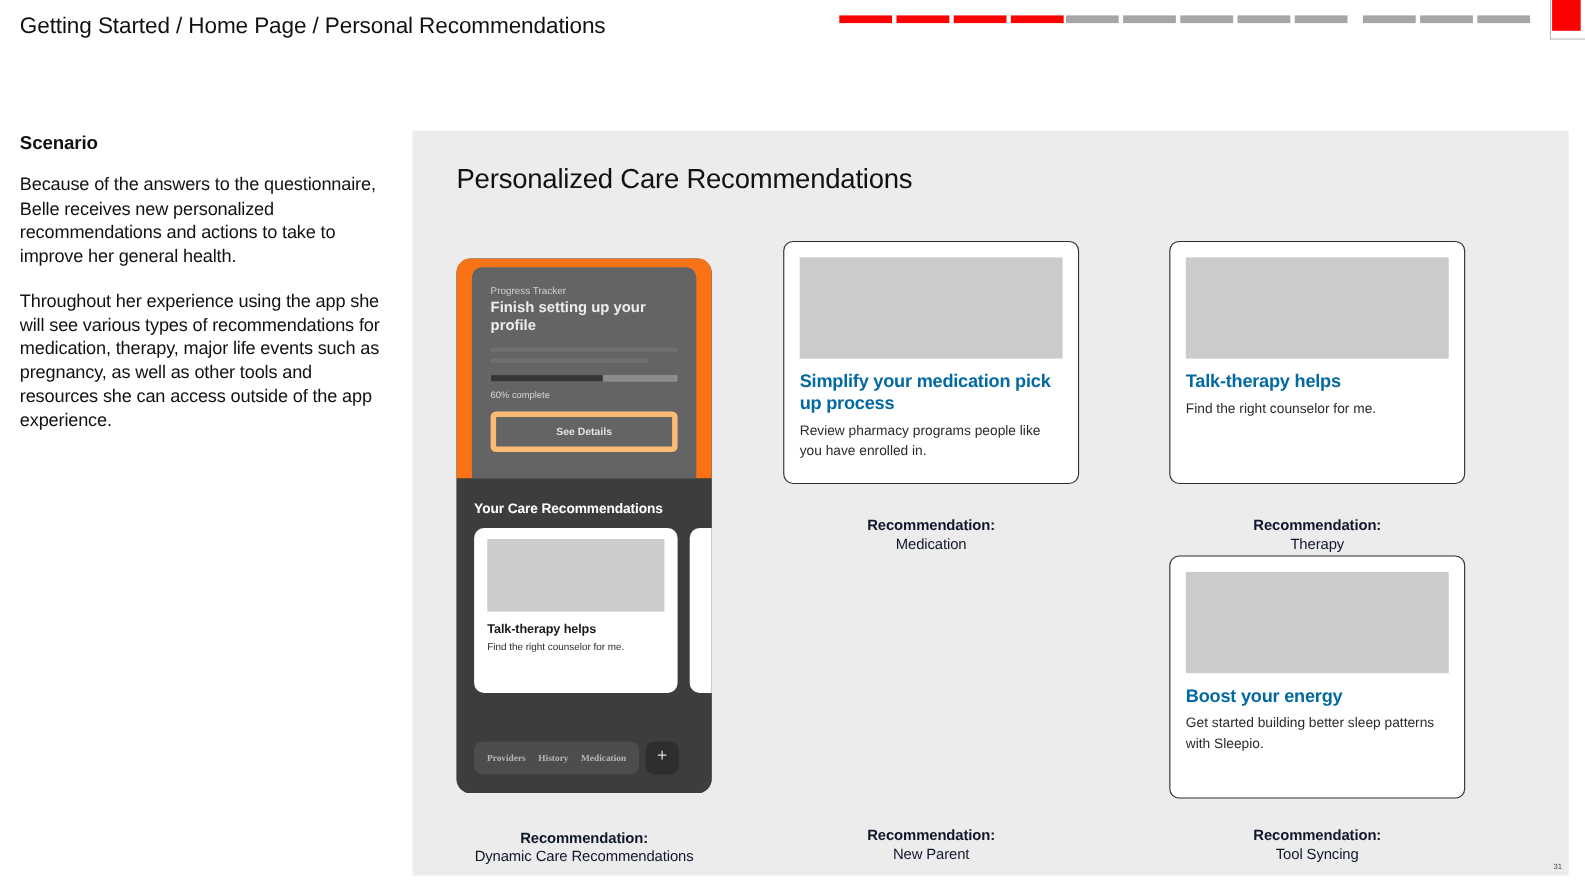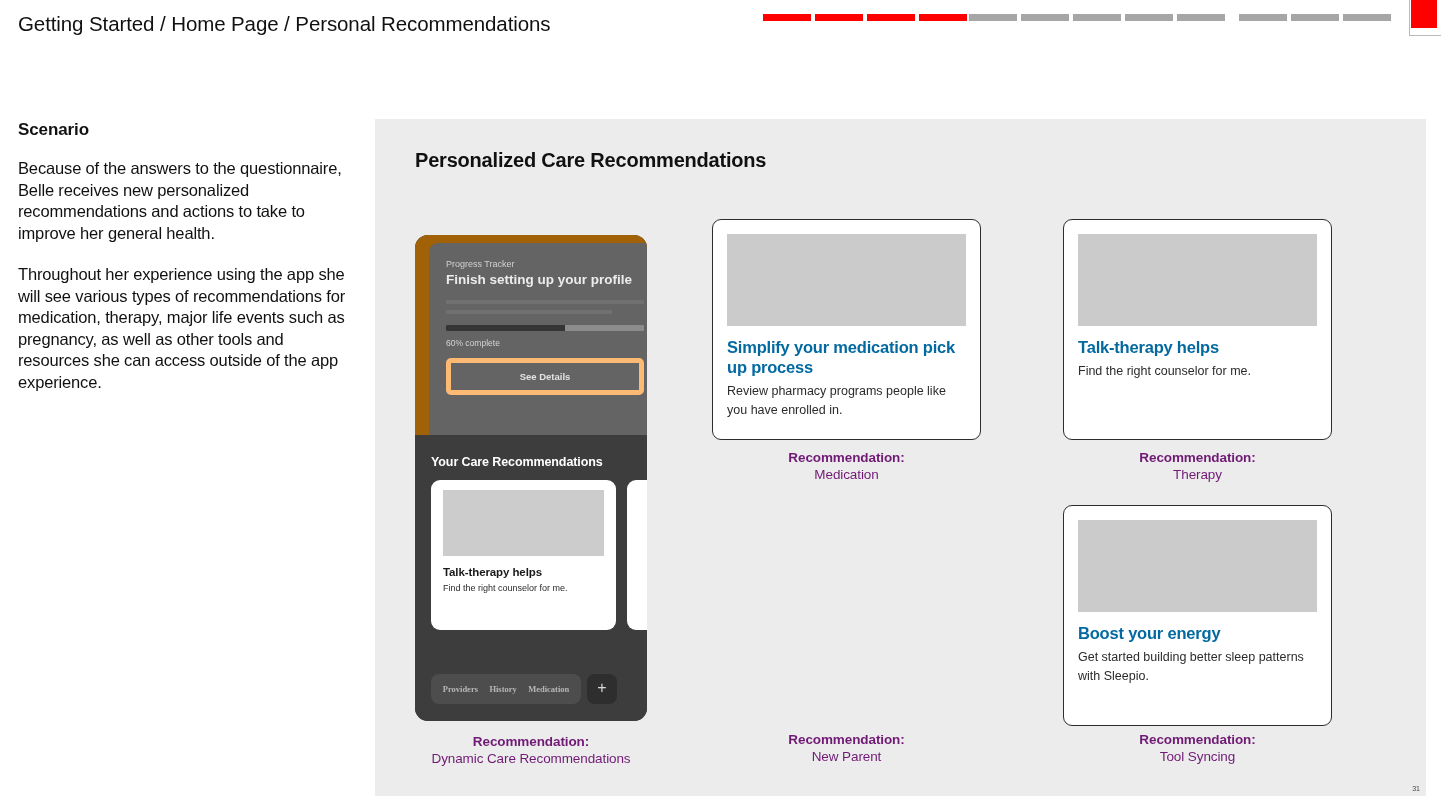--- a/index.html
+++ b/index.html
@@ -105,22 +105,22 @@
   
   .panel {
     position: absolute;
     left: 375px; top: 119px;
     width: 1051px; height: 677px;
     background: #ececec;
   }
   .panel-title {
     position: absolute;
     left: 40px; top: 30px;
-    font-size: 20px;
-    font-weight: bold;
+    font-size: 25px;
+    font-weight: normal;
     letter-spacing: -0.2px;
     color: #111;
   }
   .page-num {
     position: absolute;
     right: 6px; bottom: 4px;
     font-size: 7px;
     color: #444;
   }
 
@@ -130,22 +130,21 @@
     left: 40px; top: 116px;
     width: 232px; height: 486px;
     background: #3d3d3d;
     border-radius: 13px;
     overflow: hidden;
   }
   .phone-dim {
     position: absolute;
     left: 0; top: 0;
     width: 232px; height: 200px;
-    background: #a16207;
-    padding-left: 28px;
+    background: #f97316;
   }
   .tracker-card {
     position: absolute;
     left: 14px; top: 8px;
     right: 14px;
     bottom: -20px;
     background: #646464;
     border-radius: 9px;
     padding: 16px 17px 0 17px;
     box-sizing: border-box;
@@ -279,22 +278,23 @@
     line-height: 28px;
     text-align: center;
   }
 
   
   .caption {
     position: absolute;
     text-align: center;
     font-size: 13.5px;
     line-height: 16.5px;
-    color: #701a75;
+    color: #0f172a;
     letter-spacing: -0.1px;
+    margin-top: 20px;
   }
   .caption b {
     font-weight: bold;
   }
 
   
   .rcard {
     position: absolute;
     background: #ffffff;
     border: 1.5px solid #2d2d2d;

